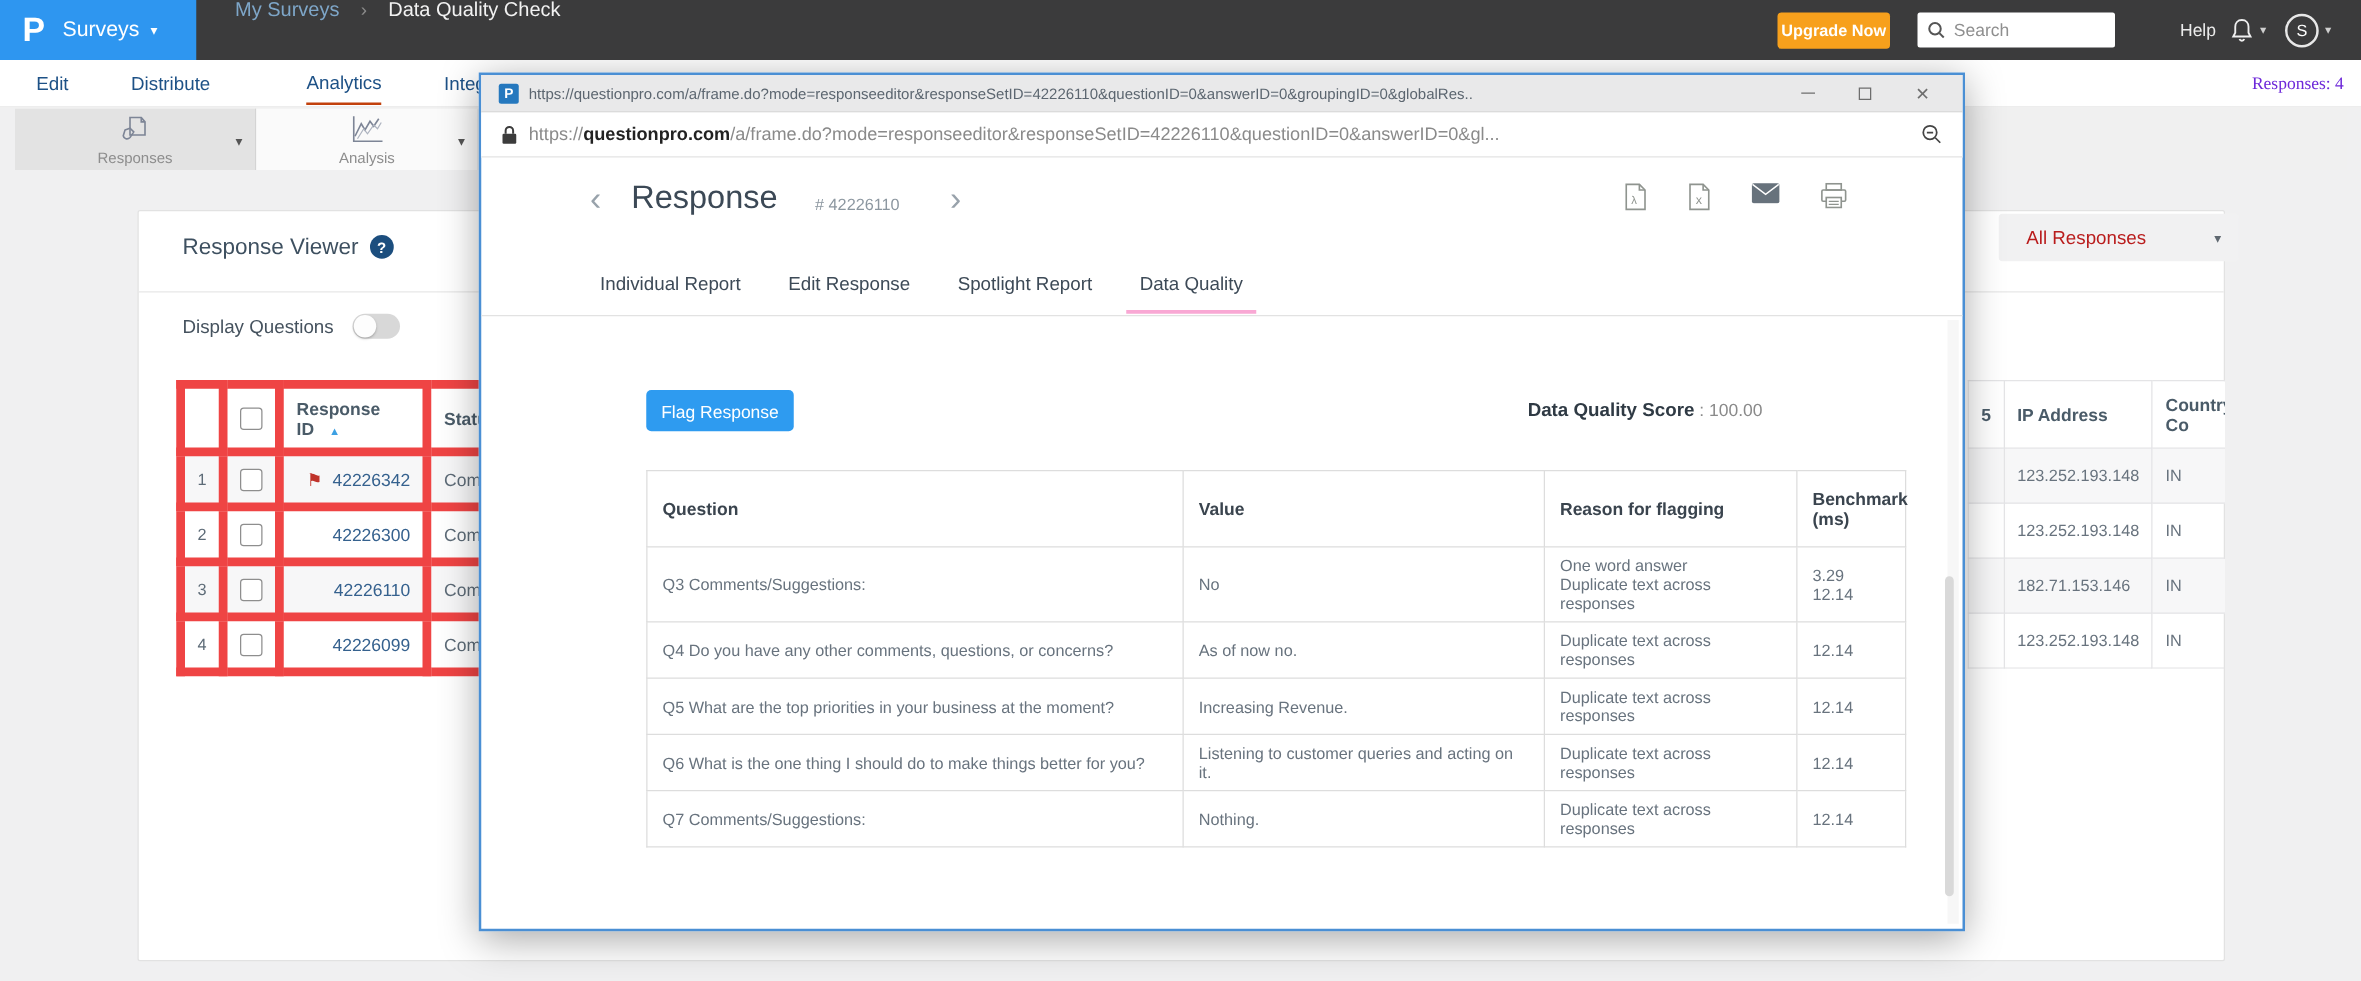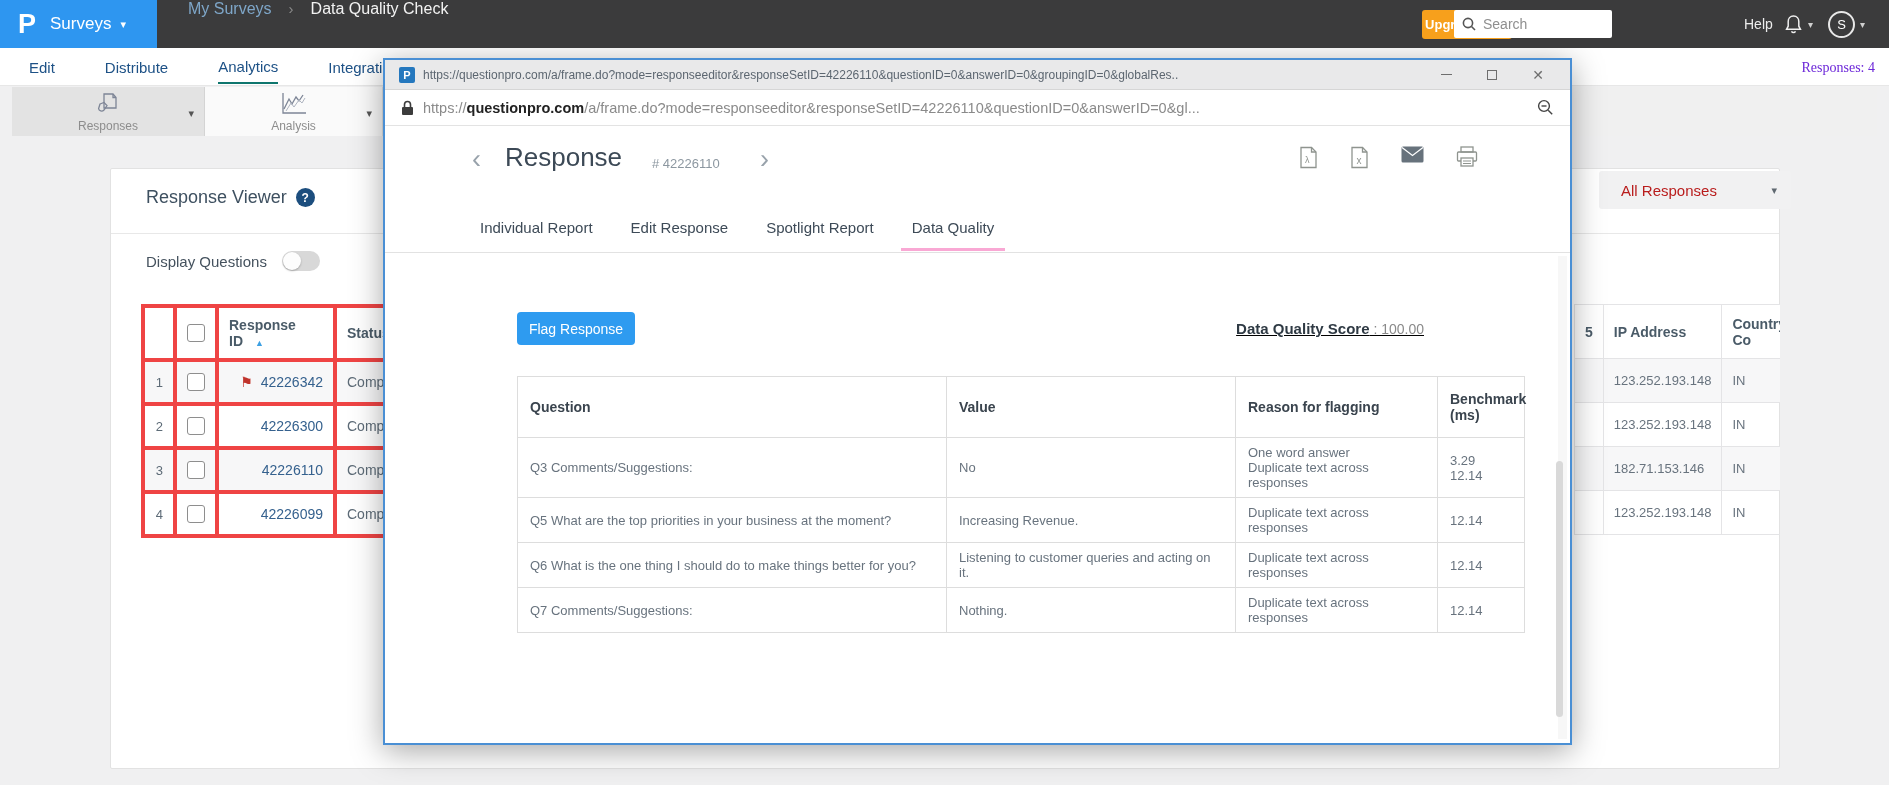--- a/index.html
+++ b/index.html
@@ -10,34 +10,34 @@
   .top-header { position:absolute; left:0; top:0; width:100%; height:48px; background:#3b3b3c; z-index:30; }
   .logo-area { position:absolute; left:0; top:0; width:157px; height:48px; background:#2e96f0; display:flex; align-items:center; padding-left:18px; cursor:pointer; }
   .logo-glyph { color:#fff; font-size:27px; font-weight:bold; line-height:1; margin-right:14px; }
   .product-name { color:#fff; font-size:17px; }
   .logo-caret { color:#fff; font-size:11px; margin-left:9px; }
   .breadcrumb { position:absolute; left:188px; top:0; height:48px; display:flex; align-items:flex-start; font-size:16px; }
   .bc-parent { color:#7ea6c8; cursor:pointer; }
   .bc-sep { color:#8b8b8b; margin:0 17px; font-size:15px; }
   .bc-current { color:#f2f2f2; }
   .upgrade-btn { position:absolute; left:1422px; top:10px; width:90px; height:29px; background:#f7a01c; border:none; border-radius:3px; color:#fff; font-size:13px; font-weight:bold; font-family:"Liberation Sans",sans-serif; cursor:pointer; }
-  .search-wrap { position:absolute; left:1454px; top:10px; width:158px; height:28px; background:#fff; border-radius:2px; display:flex; align-items:center; padding:0 8px; }
+  .search-wrap { position:absolute; left:1534px; top:10px; width:158px; height:28px; background:#fff; border-radius:2px; display:flex; align-items:center; padding:0 8px; }
   .search-wrap svg { flex:0 0 auto; }
   .search-input { border:none; outline:none; width:150px; margin-left:7px; font-size:14px; color:#444; font-family:"Liberation Sans",sans-serif; background:transparent; }
   .search-input::placeholder { color:#8f8f8f; }
   .help-link { position:absolute; left:1744px; top:0; height:48px; display:flex; align-items:center; color:#ececec; font-size:14px; cursor:pointer; }
   .bell-wrap { position:absolute; left:1784px; top:0; height:48px; display:flex; align-items:center; cursor:pointer; }
   .small-caret { color:#cfcfcf; font-size:10px; margin-left:5px; }
   .avatar-wrap { position:absolute; left:1828px; top:0; height:48px; display:flex; align-items:center; cursor:pointer; }
   .avatar-circle { width:27px; height:27px; border:2px solid #e8e8e8; border-radius:50%; color:#fff; font-size:13px; display:flex; align-items:center; justify-content:center; }
 
   
   .survey-nav { position:absolute; left:0; top:48px; width:100%; height:38px; background:#ffffff; border-bottom:1px solid #e7e7e7; display:flex; align-items:center; padding-left:29px; gap:50px; z-index:5; }
   .nav-item { color:#1d5186; font-size:15px; cursor:pointer; padding:9px 0 7px; }
-  .nav-item.active { border-bottom:2px solid #0f766e; }
+  .nav-item.active { border-bottom:2px solid #c2410c;margin-left:27px; }
   .responses-count { position:absolute; right:14px; top:60px; color:#6d28d9; font-size:14px; z-index:6;font-family:Liberation Serif, serif; }
 
   
   .toolbar { position:absolute; left:12px; top:87px; width:1865px; height:49px; background:#f0f0f0; display:flex; z-index:4; }
   .tool-tab { position:relative; width:193px; display:flex; flex-direction:column; align-items:center; justify-content:center; cursor:pointer; }
   .tool-tab.responses { background:#e3e3e3; border-right:1px solid #d4d4d4; }
   .tool-tab.analysis { width:178px; background:#fafafa; border-right:1px solid #e2e2e2; }
   .tool-label { font-size:12px; color:#8d8d8d; margin-top:2px; }
   .tool-caret { position:absolute; right:10px; top:20px; color:#555; font-size:11px; }
 
@@ -48,21 +48,21 @@
   .help-badge { width:19px; height:19px; border-radius:50%; background:#1c4e7e; color:#fff; font-size:12px; font-weight:bold; display:flex; align-items:center; justify-content:center; margin-left:9px; cursor:pointer; }
   .card-divider { position:absolute; left:0; top:64px; width:100%; border-bottom:1px solid #e8e8e8; }
   .display-q-row { position:absolute; left:35px; top:82px; display:flex; align-items:center; }
   .display-q-label { font-size:15px; color:#45525e; }
   .toggle { position:relative; width:38px; height:20px; background:#d8d8d8; border-radius:10px; margin-left:15px; cursor:pointer; }
   .toggle-knob { position:absolute; left:1px; top:1px; width:18px; height:18px; border-radius:50%; background:#fdfdfd; box-shadow:0 1px 2px rgba(0,0,0,.25); }
 
   
   table { border-collapse:collapse; }
   .resp-table { position:absolute; left:30px; top:135px; table-layout:fixed; font-size:14px; }
-  .resp-table th, .resp-table td { border:4px solid #ef4444; }
+  .resp-table th, .resp-table td { border:7px solid #ef4444; }
   .resp-table th { height:54px; color:#4a5b68; font-weight:bold; text-align:left; padding:0 10px; background:#fff; }
   .resp-table td { height:44px; padding:0 10px; color:#5d6b77; }
   .c-num { width:32px; text-align:right; color:#77828c; font-size:13px; }
   .c-cb { width:40px; text-align:center; }
   .c-id { width:118px; text-align:right; }
   .c-status { width:120px; }
   .resp-table tr.odd td { background:#f7f7f8; }
   .checkbox { width:18px; height:18px; border:1px solid #8e8e8e; border-radius:3px; background:#fff; margin:0 auto; cursor:pointer; }
   .sort-arrow { color:#3da0e3; font-size:9px; margin-left:12px; }
   .flag { color:#c0332b; font-size:14px; margin-right:8px; }
@@ -105,21 +105,21 @@
   .resp-number { position:absolute; left:267px; top:30px; font-size:13px; color:#8c97a0; }
   .hdr-icons { position:absolute; right:92px; top:20px; display:flex; gap:32px; }
   .hdr-icons .icon-btn { cursor:pointer; }
 
   .modal-tabs { position:absolute; left:84px; top:147px; display:flex; gap:16px; }
   .mtab { font-size:15px; color:#3d4a57; padding:12px 11px; cursor:pointer; }
   .mtab.active { border-bottom:3px solid #f9a8d4; }
   .tabs-border { position:absolute; left:0; top:192px; width:100%; border-bottom:1px solid #e2e2e2; }
 
   .flag-btn { position:absolute; left:132px; top:252px; width:118px; height:33px; background:#2e9bf0; border:none; border-radius:4px; color:#fff; font-size:14px; font-family:"Liberation Sans",sans-serif; cursor:pointer; }
-  .score-line { position:absolute; right:146px; top:260px; font-size:15px;text-decoration:underline; }
+  .score-line { position:absolute; right:160px; top:260px; font-size:15px; }
   .score-label { color:#2f3a44; font-weight:bold; }
   .score-value { color:#8a8a8a; font-size:14px; }
 
   .dq-table { position:absolute; left:132px; top:316px; table-layout:fixed; width:1007px; font-size:13px; }
   .dq-table th, .dq-table td { border:1px solid #dddddd; vertical-align:middle; text-align:left; }
   .dq-table th { padding:14px 12px; font-size:14px; color:#3a444e; }
   .dq-table td { padding:7px 12px; color:#68737e; white-space:pre-line; }
   .col-q { width:429px; } .col-v { width:289px; } .col-r { width:202px; } .col-b { width:87px; }
   .dq-table tr.first td { padding-top:12px; padding-bottom:12px; }
 
@@ -376,20 +376,26 @@
       <tbody id="dq-rows">
           <tr>
             <td class="d-q">Q3 Comments/Suggestions:</td>
             <td class="d-v">No</td>
             <td class="d-r">One word answer
 Duplicate text across responses</td>
             <td class="d-b">3.29
 12.14</td>
           </tr>
           <tr>
+            <td class="d-q">Q4 Do you have any other comments, questions, or concerns?</td>
+            <td class="d-v">As of now no.</td>
+            <td class="d-r">Duplicate text across responses</td>
+            <td class="d-b">12.14</td>
+          </tr>
+          <tr>
             <td class="d-q">Q5 What are the top priorities in your business at the moment?</td>
             <td class="d-v">Increasing Revenue.</td>
             <td class="d-r">Duplicate text across responses</td>
             <td class="d-b">12.14</td>
           </tr>
           <tr>
             <td class="d-q">Q6 What is the one thing I should do to make things better for you?</td>
             <td class="d-v">Listening to customer queries and acting on it.</td>
             <td class="d-r">Duplicate text across responses</td>
             <td class="d-b">12.14</td>

